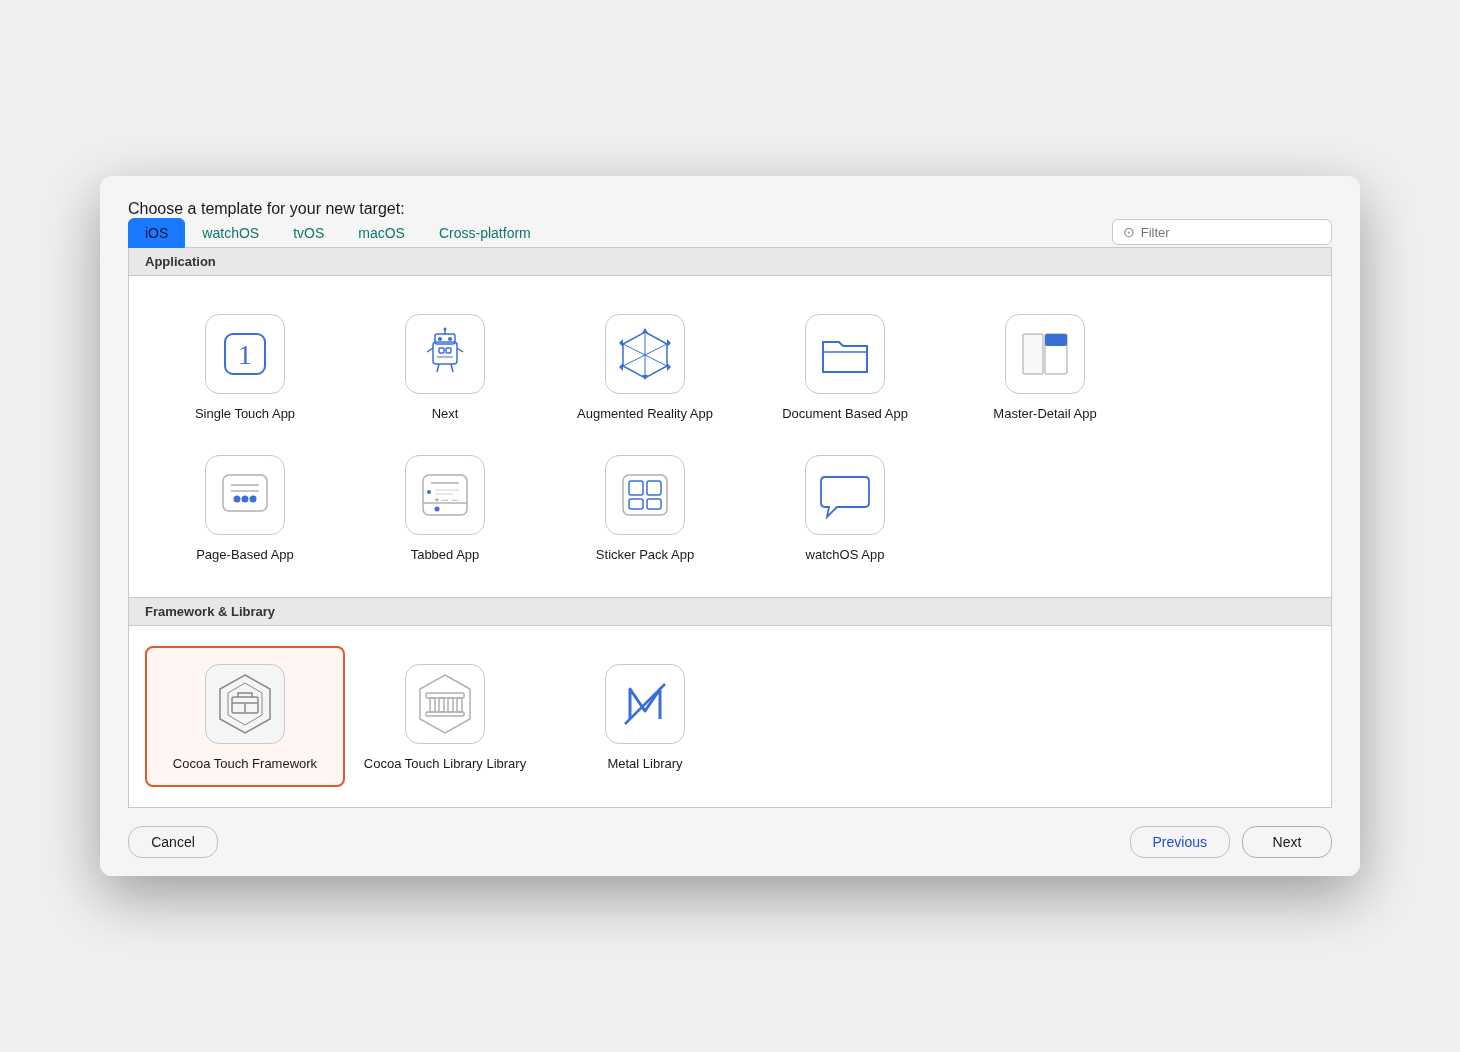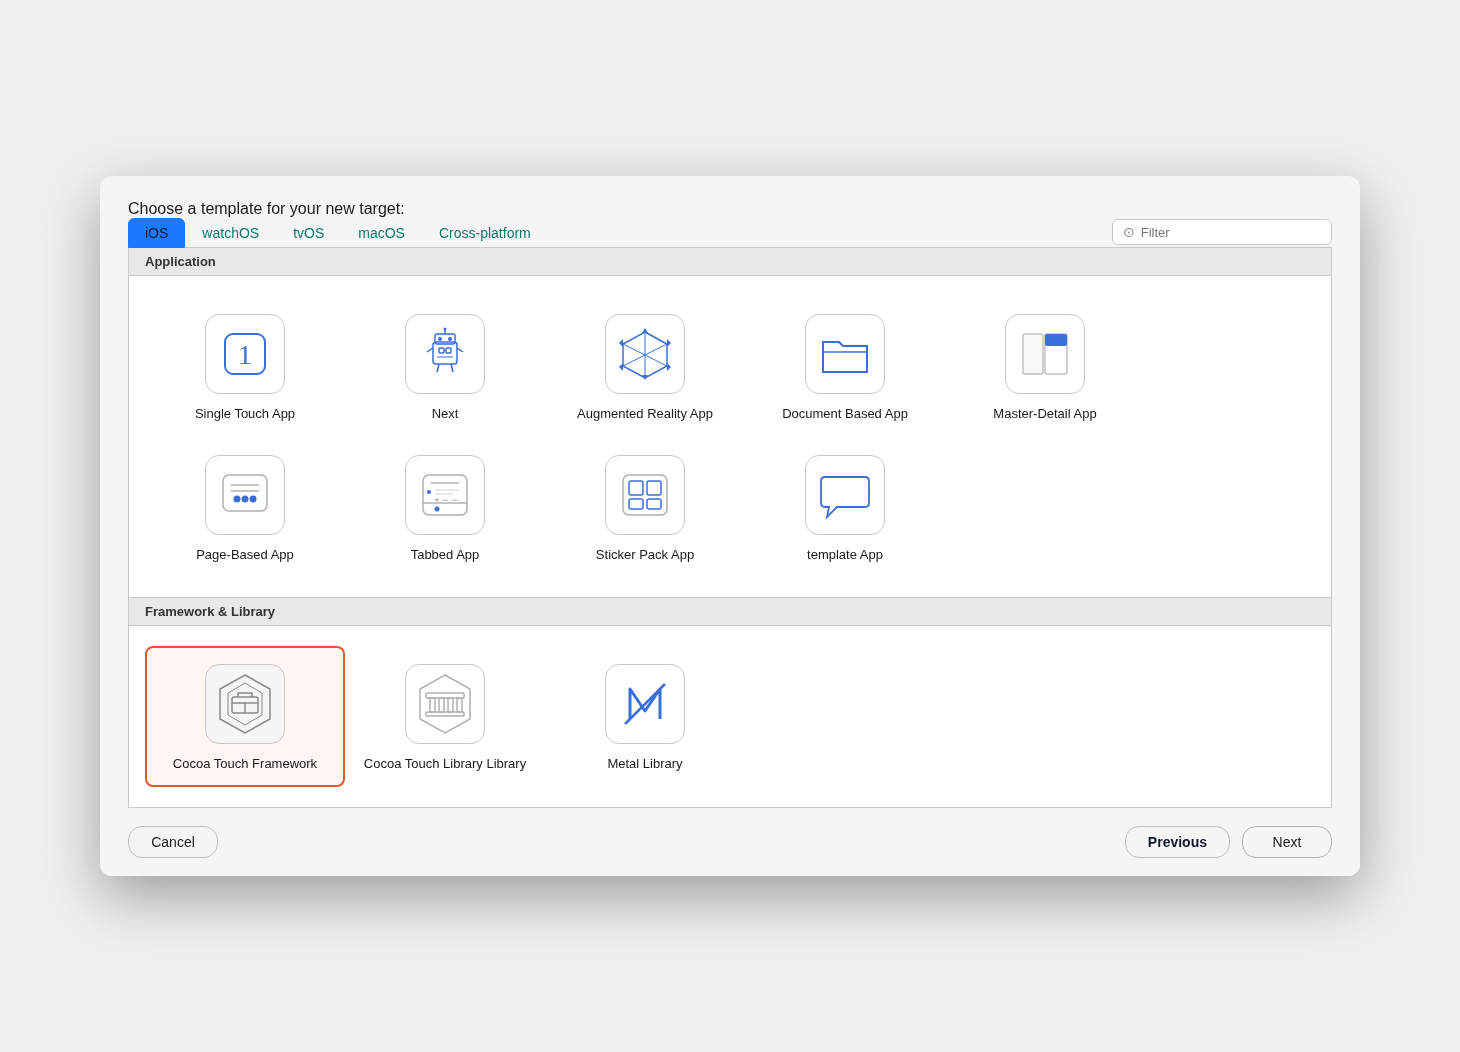--- a/index.html
+++ b/index.html
@@ -159,23 +159,22 @@
       background: #f5f5f5;
       color: #1a1a1a;
       min-width: 90px;
     }
     .btn-primary {
       background: #f5f5f5;
       color: #1a1a1a;
       border-color: #b0b0b0;
     }
     .btn-disabled {
-      color: #0f172a;
+      color: #1d4ed8;
       cursor: default;
-      font-weight: bold;
     }
     
     svg { display: block; }
   </style>
 </head>
 <body>
 
 <div class="dialog">
   <div class="dialog-inner">
     <div class="dialog-title">Choose a template for your new target:</div>
@@ -335,21 +334,21 @@
           <div class="template-label">Sticker Pack App</div>
         </div>
 
         <div class="template-item">
           <div class="template-icon">
             <svg width="60" height="60" viewBox="0 0 60 60" fill="none">
 
               <path d="M10,12 L50,12 Q54,12 54,16 L54,38 Q54,42 50,42 L22,42 L12,52 L14,42 L10,42 Q6,42 6,38 L6,16 Q6,12 10,12 Z" stroke="#3a6fd8" stroke-width="1.8" fill="none"></path>
             </svg>
           </div>
-          <div class="template-label">template App</div>
+          <div class="template-label">watchOS App</div>
         </div>
 
       </div>
 
       <div class="section-header">Framework &amp; Library</div>
       <div class="template-grid">
 
         <div class="template-item selected">
           <div class="template-icon">
             <svg width="70" height="70" viewBox="0 0 70 70" fill="none">

